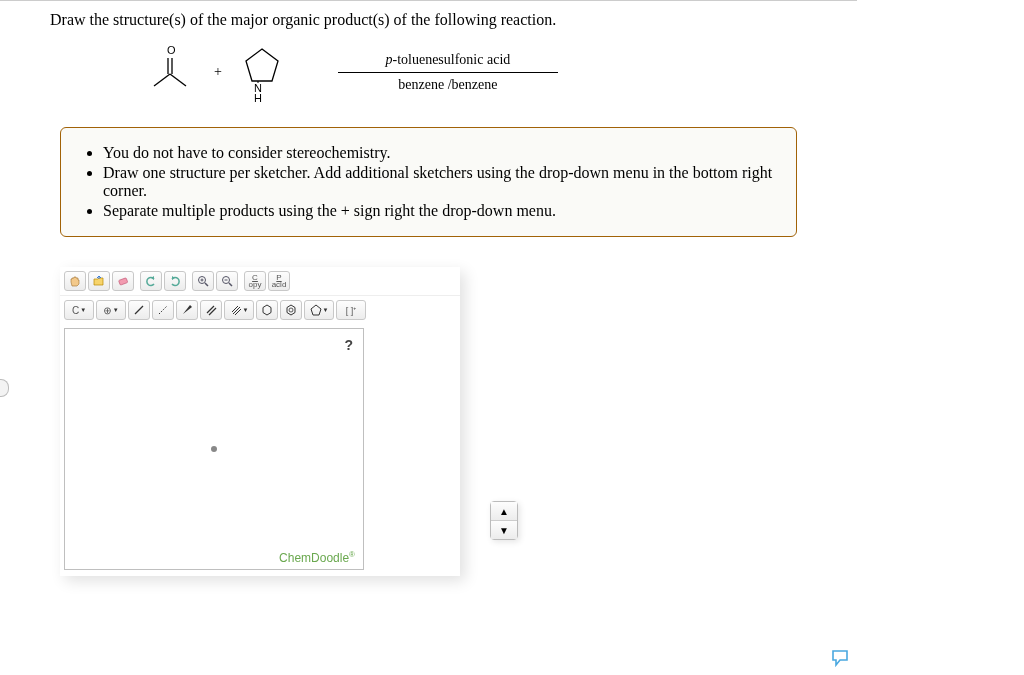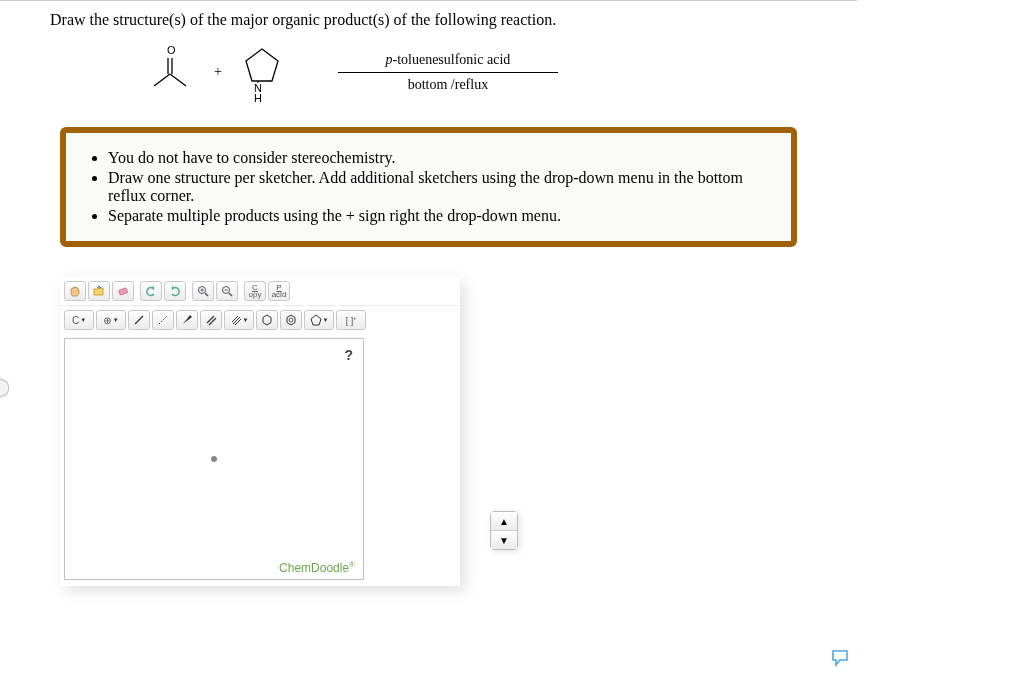--- a/index.html
+++ b/index.html
@@ -48,21 +48,21 @@
     position: relative;
   }
   .arrow-block .top {
     font-style: normal;
     font-family: Liberation Serif, serif;
   }
   .arrow-block .top i {
     font-style: italic;
   }
   .instructions-box {
-    border: 6px solid #a16207;
+    border: 1px solid #a16207;
     background: #fafaf7;
     border-radius: 6px;
     padding: 14px 20px;
     margin: 0 60px 30px 10px;
   }
   .instructions-box ul {
     margin: 0;
     padding-left: 22px;
   }
   .instructions-box li {
@@ -217,28 +217,28 @@
     <svg class="reagent-svg" width="52" height="62" viewBox="0 0 52 62">
       <polygon points="26,8 42,20 36,40 16,40 10,20" fill="none" stroke="#000" stroke-width="1.3"></polygon>
       <text x="18" y="51" font-size="11" font-family="Arial">N</text>
       <text x="18" y="61" font-size="11" font-family="Arial">H</text>
       <line x1="22" y1="40" x2="22" y2="42" stroke="#000" stroke-width="1"></line>
     </svg>
 
     <div class="arrow-block">
       <div class="top"><i>p</i><span>-toluenesulfonic acid</span></div>
       <div class="line"></div>
-      <div>bottom /reflux</div>
+      <div>benzene /benzene</div>
     </div>
   </div>
 
   <div class="instructions-box">
     <ul>
       <li>You do not have to consider stereochemistry.</li>
-      <li>Draw one structure per sketcher. Add additional sketchers using the drop-down menu in the bottom reflux corner.</li>
+      <li>Draw one structure per sketcher. Add additional sketchers using the drop-down menu in the bottom right corner.</li>
       <li>Separate multiple products using the + sign right the drop-down menu.</li>
     </ul>
   </div>
 
   <div class="sketcher-wrap">
     <div class="sketcher">
 
       <div class="toolbar">
         <div class="tb-group">
           <div class="tb-btn">

